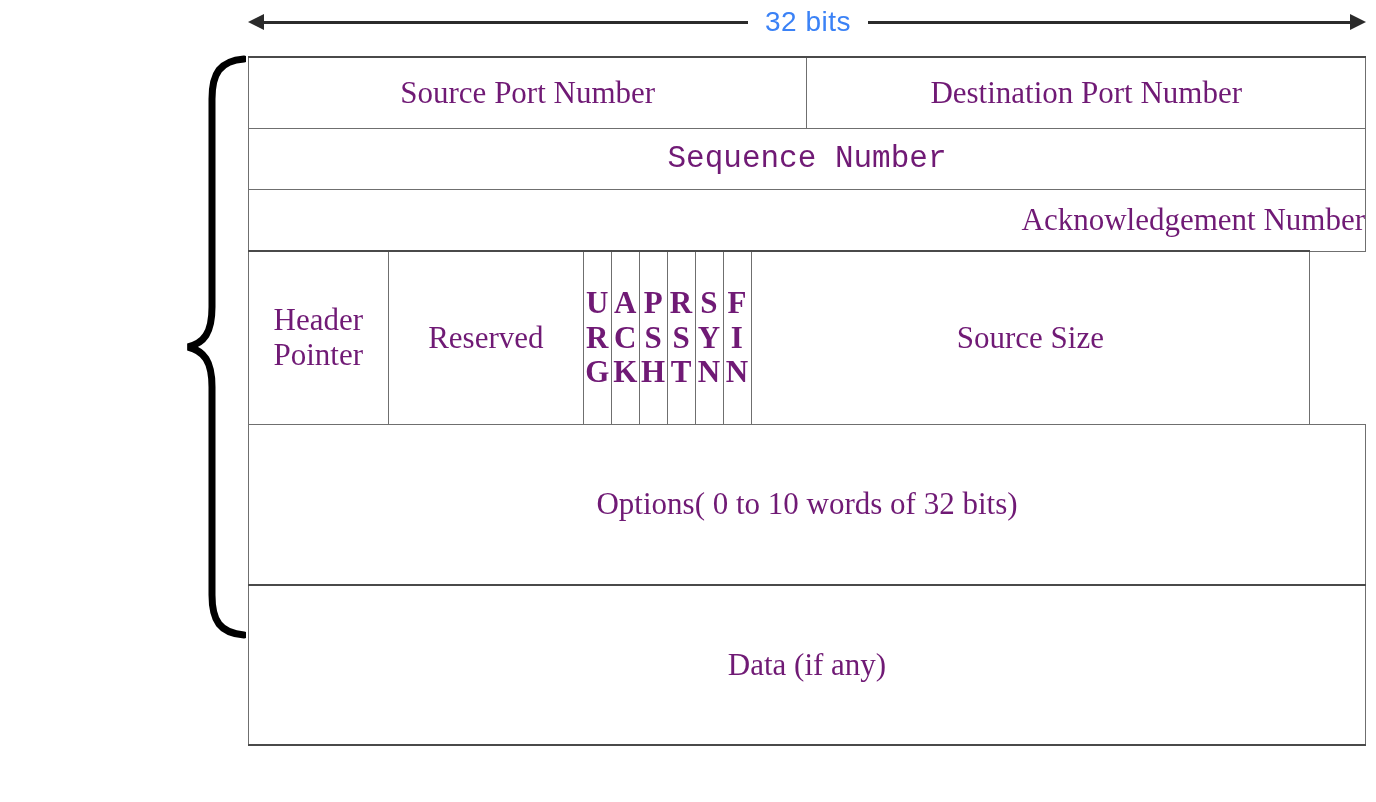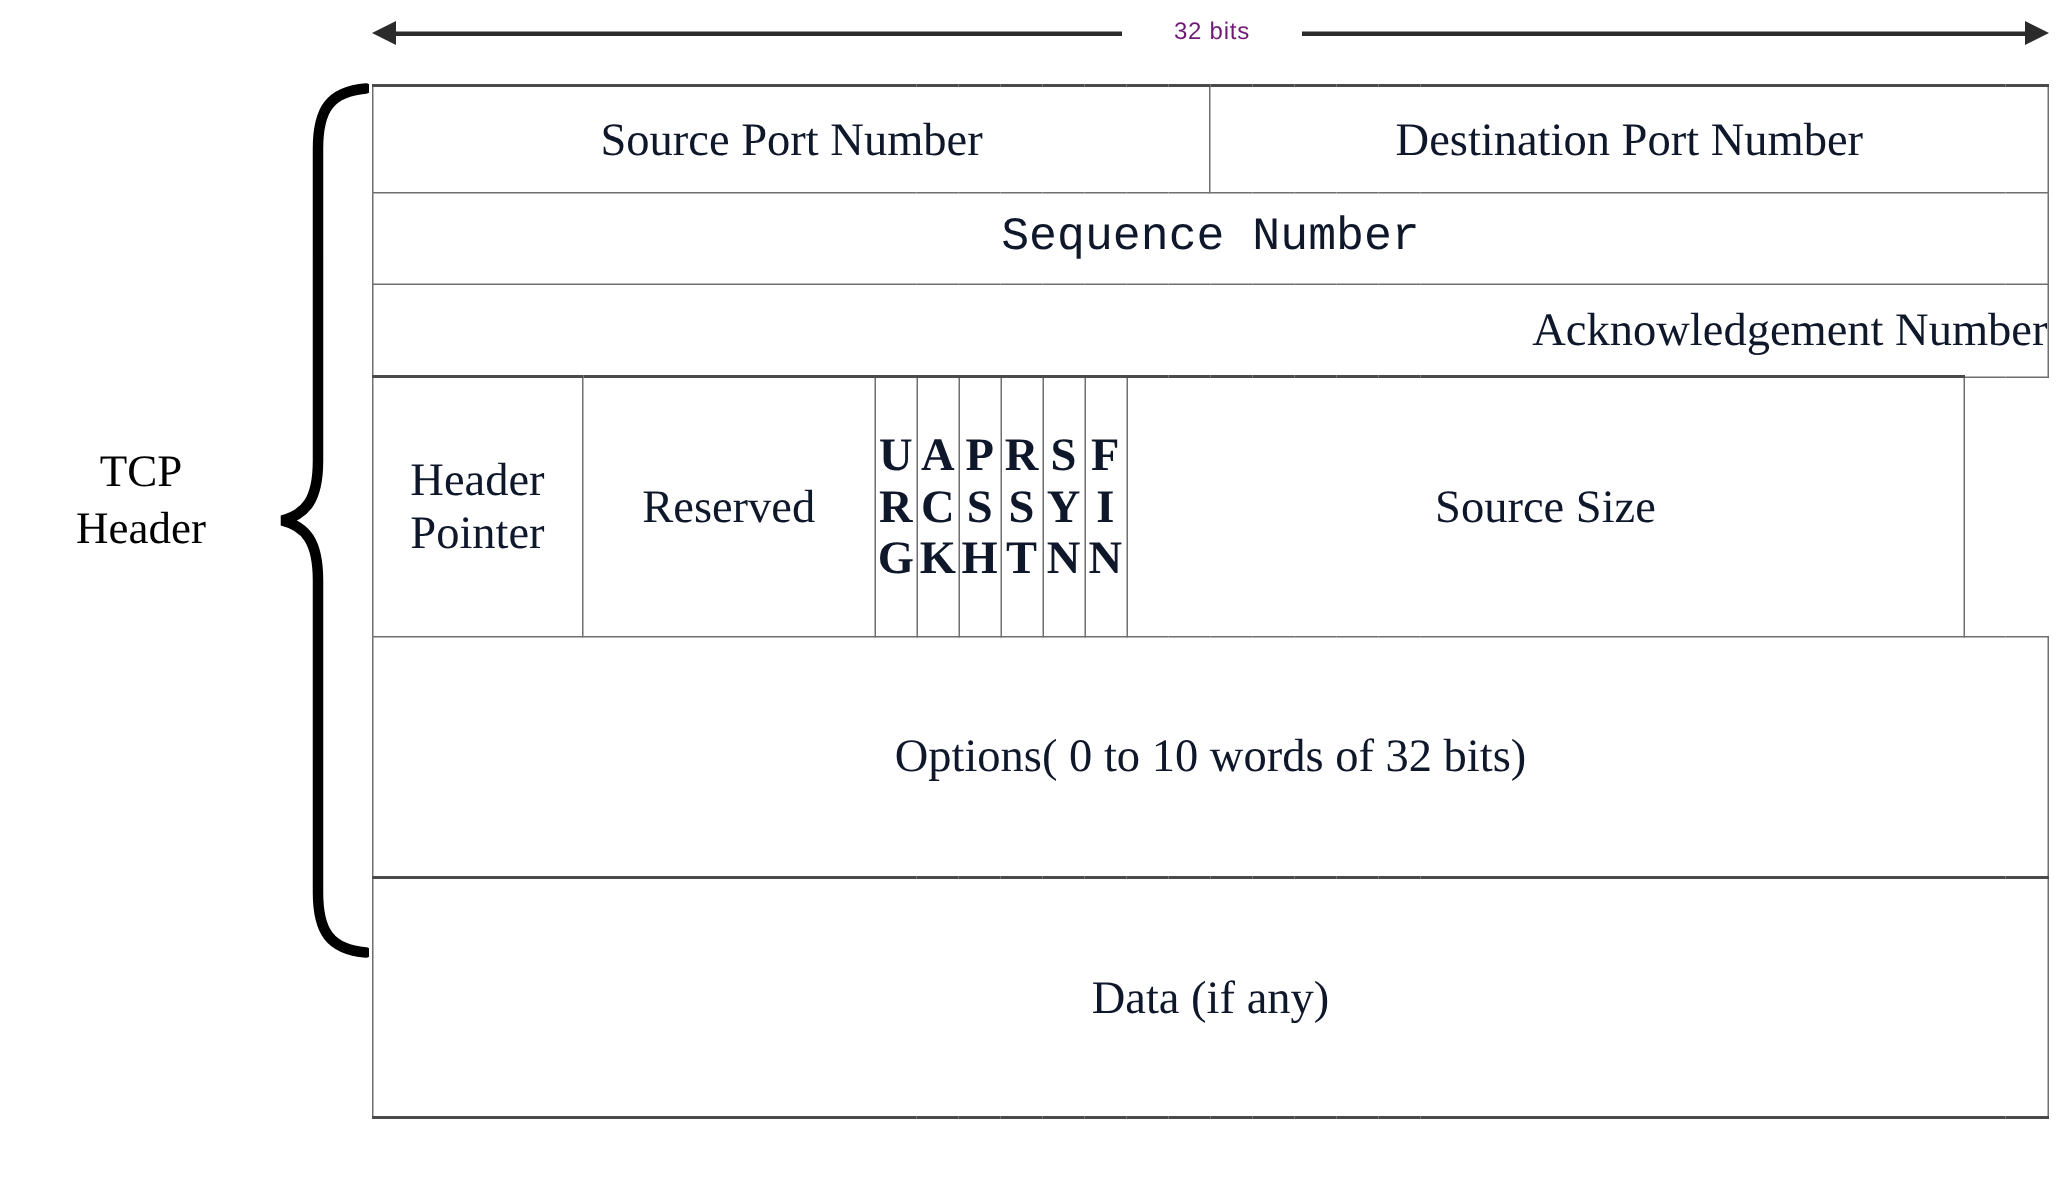--- a/index.html
+++ b/index.html
@@ -46,23 +46,23 @@
   }
   .arrow-head.left  { left: 0px;   border-right: 16px solid #2b2b2b; }
   .arrow-head.right { right: 0px;  border-left: 16px solid #2b2b2b; }
   .width-label {
     position: absolute;
     left: 500px;
     top: 0px;
     width: 120px;
     text-align: center;
     font-family: "Liberation Sans", "DejaVu Sans", sans-serif;
-    font-size: 16px;
+    font-size: 28px;
     line-height: 32px;
-    color: #701a75;
+    color: #3b82f6;
     letter-spacing: 0.5px;
   }
 
   
   .brace-caption {
     position: absolute;
     left: 8px;
     top: 296px;
     width: 172px;
     text-align: center;
@@ -87,21 +87,21 @@
     width: 1118px;
     border-collapse: collapse;
     table-layout: fixed;
   }
   .tcp-table td {
     border: 1px solid #6f6f6f;
     text-align: center;
     vertical-align: middle;
     font-size: 31px;
     line-height: 1.12;
-    color: #0f172a;
+    color: #701a75;
     padding: 0;
     background: #ffffff;
     white-space: nowrap;
   }
   .tcp-table tr.outer-top > td { border-top: 2px solid #4a4a4a; }
   .row-ports   > td { height: 70px; }
   .row-seq     > td { height: 60px; font-family: Liberation Mono, monospace; }
   .row-ack     > td { height: 60px; text-align: right; }
   .row-flags   > td { height: 172px; }
   .row-cksum   > td { height: 58px; }
@@ -129,24 +129,20 @@
 <div id="canvas">
 
   <div class="width-annotation">
     <div class="arrow-head left"></div>
     <div class="arrow-line left"></div>
     <div class="width-label">32 bits</div>
     <div class="arrow-line right"></div>
     <div class="arrow-head right"></div>
   </div>
 
-  <div class="brace-caption">
-    <div>TCP</div>
-    <div>Header</div>
-  </div>
 
   <div class="brace">
     <svg width="60" height="584" viewBox="0 0 60 584" fill="none" xmlns="http://www.w3.org/2000/svg">
       <path d="M58 4 C34 6 26 18 26 44 L26 252 C26 278 18 288 2 292 C18 296 26 306 26 332 L26 540 C26 566 34 578 58 580" stroke="#000000" stroke-width="7" stroke-linecap="round" fill="none"></path>
     </svg>
   </div>
 
   <table class="tcp-table">
     <tbody>
       <tr class="row-ports outer-top">

